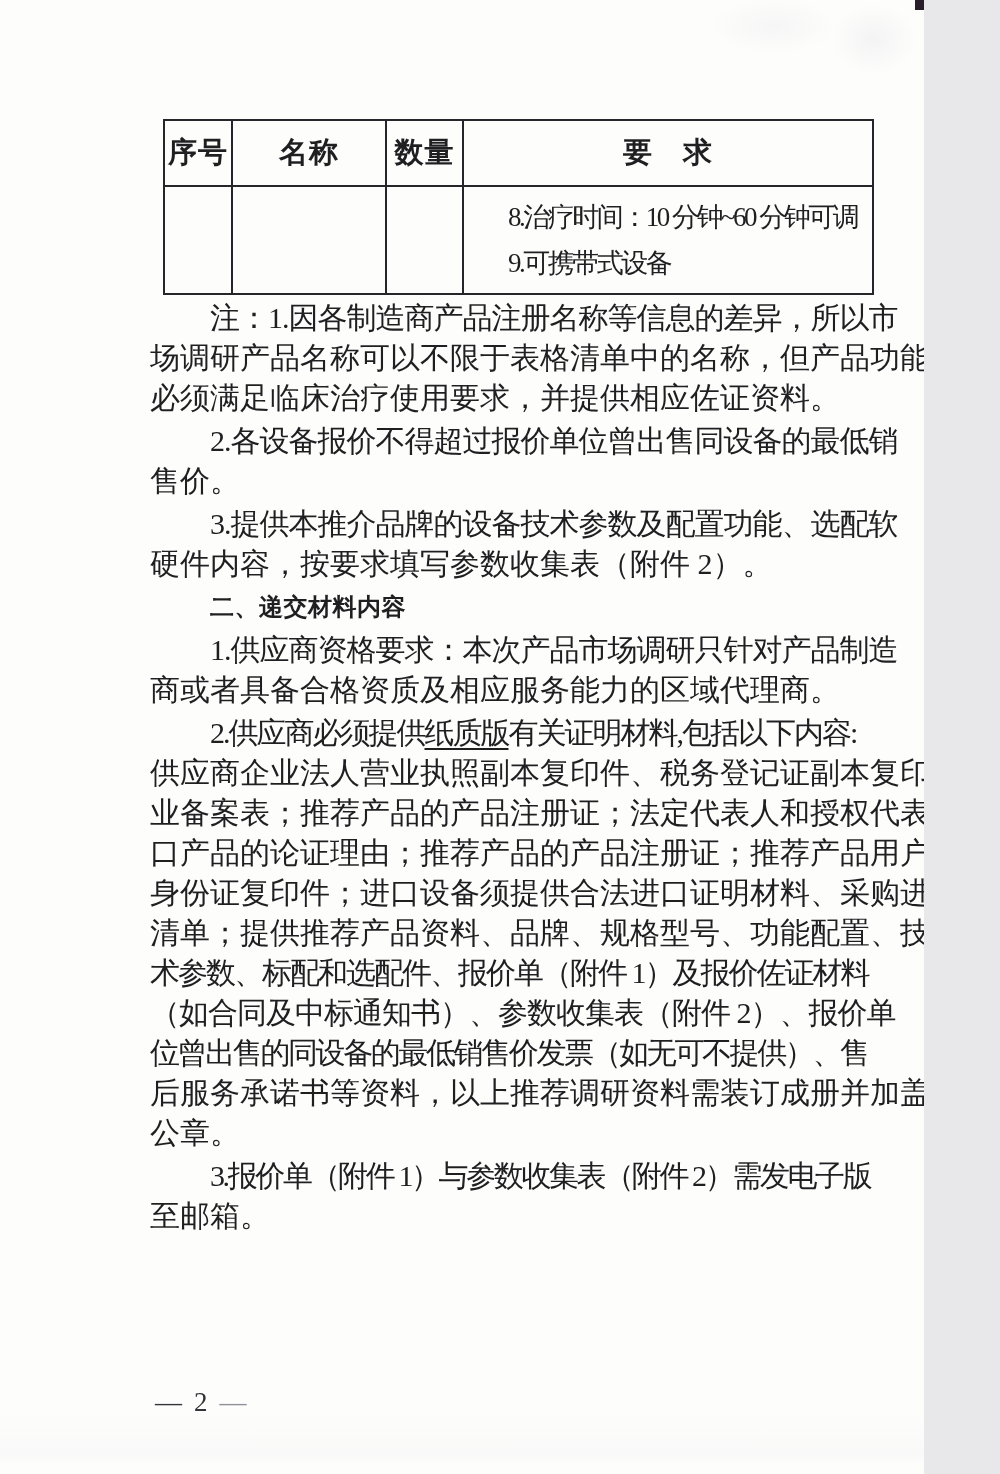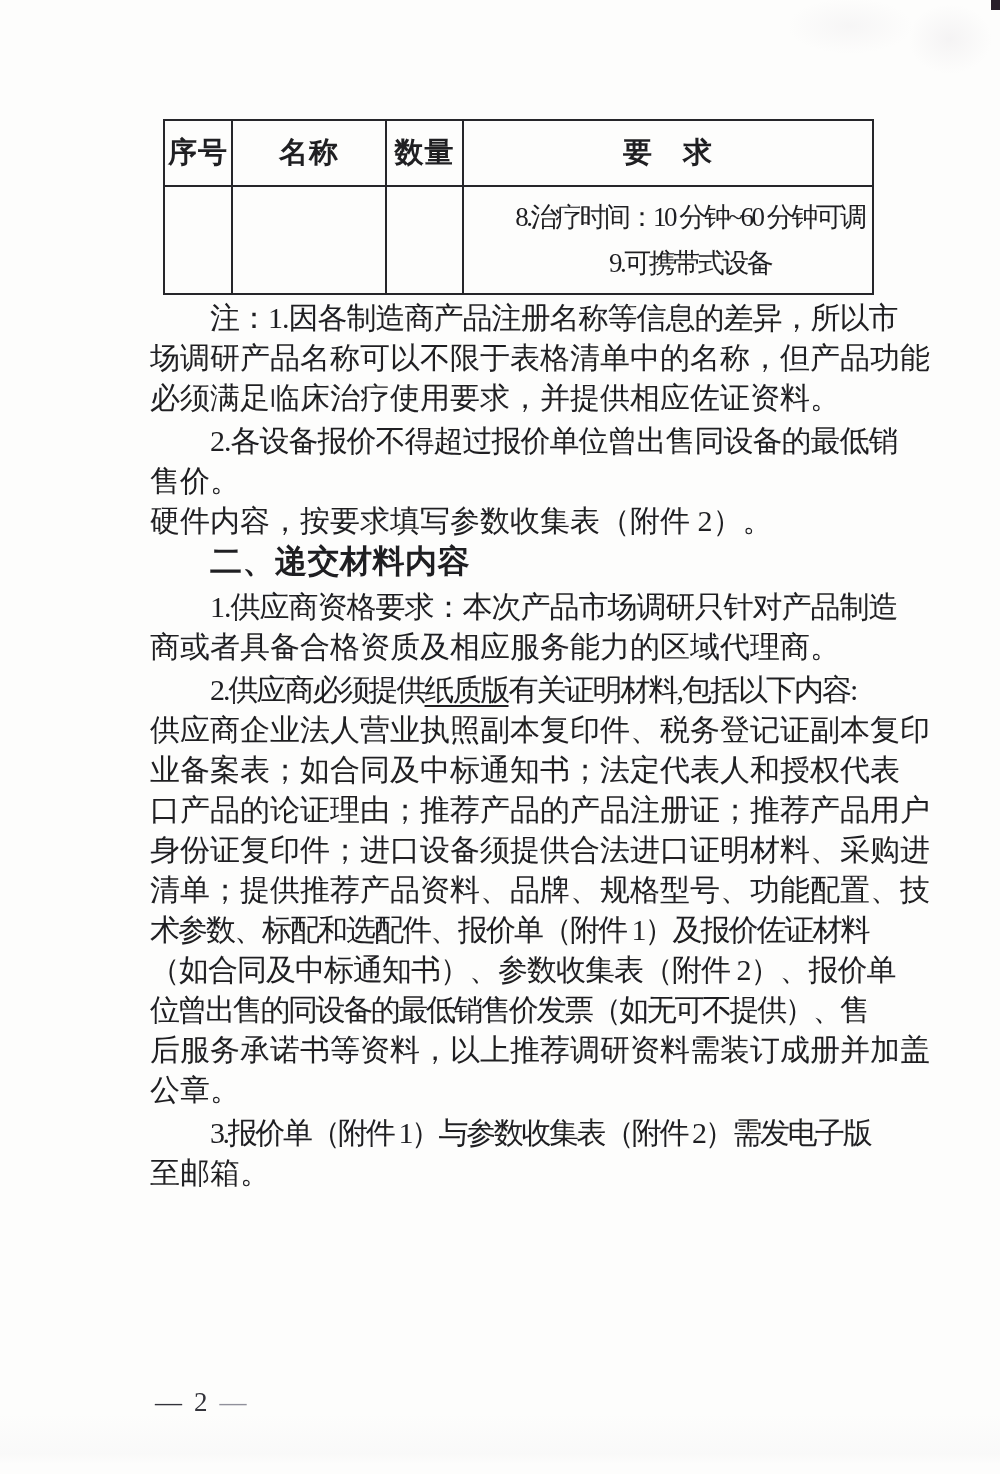--- a/index.html
+++ b/index.html
@@ -1,18 +1,18 @@
 <!DOCTYPE html>
 <html><head>
 <meta charset="utf-8">
 <style>
   html,body{margin:0;padding:0;background:#e8e8ea;}
   .page{
     position:relative;
-    width:1000px;height:1474px;
+    width:924px;height:1474px;
     background:#fdfdfc;
     color:#1f1f22;
     font-family:"Liberation Serif", serif;
     overflow:hidden;
   }
   
   .smudge-top{
     position:absolute;right:0;top:0;width:250px;height:130px;
     background:
       radial-gradient(ellipse 60px 50px at 80% 30%, rgba(170,160,175,0.10), rgba(170,160,175,0) 70%),
@@ -33,21 +33,21 @@
   table.spec{
     border-collapse:collapse;table-layout:fixed;
     margin-left:13px;width:709px;
   }
   table.spec col.c1{width:68px;}
   table.spec col.c2{width:154px;}
   table.spec col.c3{width:77px;}
   table.spec col.c4{width:410px;}
   table.spec th, table.spec td{
     border:2px solid #26262a;
-    padding:0;vertical-align:middle;text-align:center;
+    padding:0;vertical-align:middle;
   }
   table.spec th{
     height:64px;font-size:29px;font-weight:700;
     text-align:center;letter-spacing:1px;
   }
   table.spec td{height:106px;}
   .req-cell{vertical-align:middle;}
   .req-line{
     font-size:27px;line-height:46px;height:46px;
     padding-left:44px;letter-spacing:-2.5px;
@@ -59,22 +59,22 @@
   .ln{
     font-size:30px;line-height:40px;height:40px;
     white-space:nowrap;overflow:visible;
   }
   .ps{margin-top:3px;}
   .ind{padding-left:60px;}
   .t1{letter-spacing:-1px;}
   .t2{letter-spacing:-2px;}
   .t3{letter-spacing:-2.4px;}
   .heading{
-    font-family:Liberation Mono, monospace;
-    font-weight:700;font-size:32px;letter-spacing:0.5px;
+    font-family:Liberation Sans, sans-serif;
+    font-weight:700;font-size:24px;letter-spacing:0.5px;
   }
   .ul-seg{
     text-decoration:underline;
     text-decoration-thickness:2px;
     text-underline-offset:5px;
   }
 
   
   .pagenum{
     position:absolute;left:155px;top:1384px;
@@ -123,30 +123,31 @@
       </table>
 
     <div class="bodytext">
       <div class="ln ps ind t1">注：1.因各制造商产品注册名称等信息的差异，所以市</div>
       <div class="ln">场调研产品名称可以不限于表格清单中的名称，但产品功能</div>
       <div class="ln">必须满足临床治疗使用要求，并提供相应佐证资料。</div>
 
       <div class="ln ps ind t1">2.各设备报价不得超过报价单位曾出售同设备的最低销</div>
       <div class="ln">售价。</div>
 
+      <div class="ln ps ind t1">3.提供本推介品牌的设备技术参数及配置功能、选配软</div>
       <div class="ln">硬件内容，按要求填写参数收集表（附件 2）。</div>
 
       <div class="ln ps ind heading">二、递交材料内容</div>
 
       <div class="ln ps ind t1">1.供应商资格要求：本次产品市场调研只针对产品制造</div>
       <div class="ln">商或者具备合格资质及相应服务能力的区域代理商。</div>
 
       <div class="ln ps ind t2"><span>2.供应商必须提供</span><span class="ul-seg">纸质版</span><span>有关证明材料,包括以下内容:</span></div>
       <div class="ln">供应商企业法人营业执照副本复印件、税务登记证副本复印</div>
-      <div class="ln">业备案表；如合同及中标通知书；法定代表人和授权代表</div>
+      <div class="ln">业备案表；推荐产品的产品注册证；法定代表人和授权代表</div>
       <div class="ln">口产品的论证理由；推荐产品的产品注册证；推荐产品用户</div>
       <div class="ln">身份证复印件；进口设备须提供合法进口证明材料、采购进</div>
       <div class="ln">清单；提供推荐产品资料、品牌、规格型号、功能配置、技</div>
       <div class="ln t2">术参数、标配和选配件、报价单（附件 1）及报价佐证材料</div>
       <div class="ln t1">（如合同及中标通知书）、参数收集表（附件 2）、报价单</div>
       <div class="ln t3">位曾出售的同设备的最低销售价发票（如无可不提供）、售</div>
       <div class="ln">后服务承诺书等资料，以上推荐调研资料需装订成册并加盖</div>
       <div class="ln">公章。</div>
 
       <div class="ln ps ind t3">3.报价单（附件 1）与参数收集表（附件 2）需发电子版</div>

